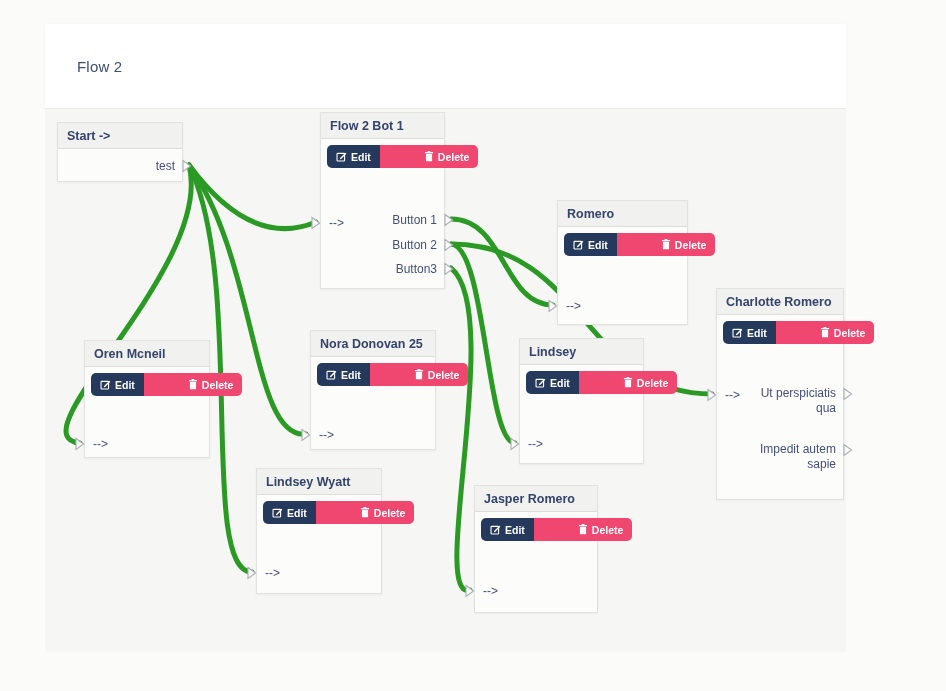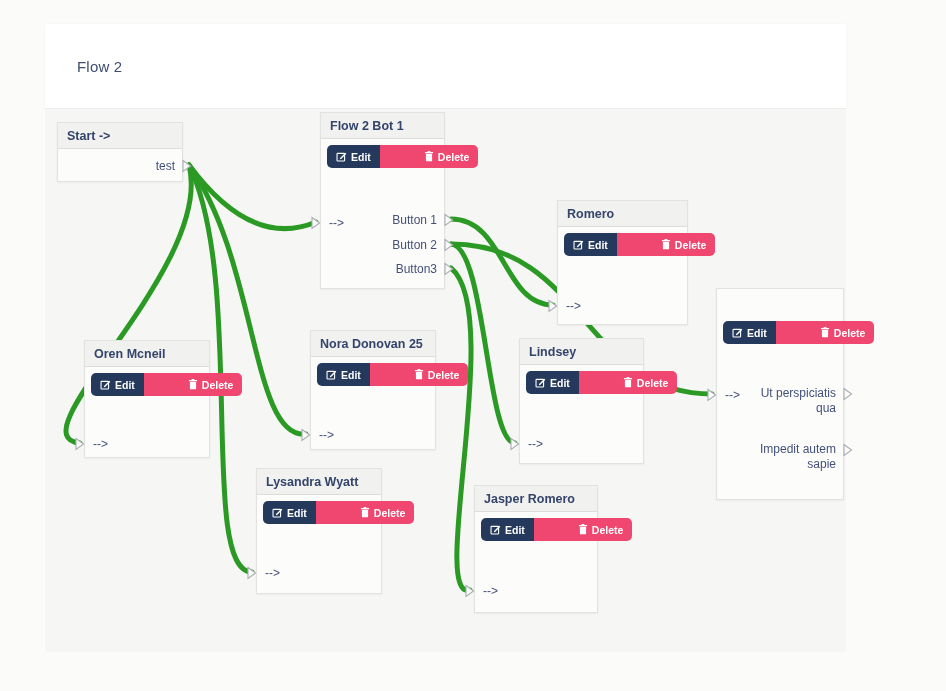--- a/index.html
+++ b/index.html
@@ -152,20 +152,21 @@
             </span>
             <span>Delete</span>
           </button>
         </div>
         <div class="port-row in" style="top: 97px;">--&gt;</div>
         <svg width="10" height="14" class="port-arrow in" style="top: 98px;">
           <path d="M1,1.5 L8.6,7 L1,12.5 Z" fill="#fafaf8" stroke="#a9aeb4" stroke-width="1.1"></path>
         </svg>
       </div>
       <div class="node" style="left: 716px; top: 276px; width: 128px; height: 212px;">
+        <div class="node-header">Charlotte Romero</div>
         <div class="btn-group">
           <button class="btn edit">
             <span>
               <svg width="11" height="11" viewBox="0 0 16 16" fill="none" stroke="#fff" stroke-width="1.6">
                 <rect x="1.5" y="3.5" width="11" height="11" rx="1"></rect>
                 <path d="M6 10 L13.5 2.5 L15 4 L7.5 11.5 L5.5 12 Z" fill="#fff" stroke="none"></path>
               </svg>
             </span>
             <span>Edit</span>
           </button>
@@ -271,21 +272,21 @@
             </span>
             <span>Delete</span>
           </button>
         </div>
         <div class="port-row in" style="top: 97px;">--&gt;</div>
         <svg width="10" height="14" class="port-arrow in" style="top: 98px;">
           <path d="M1,1.5 L8.6,7 L1,12.5 Z" fill="#fafaf8" stroke="#a9aeb4" stroke-width="1.1"></path>
         </svg>
       </div>
       <div class="node" style="left: 256px; top: 456px; width: 126px; height: 126px;">
-        <div class="node-header">Lysandra Wyatt</div>
+        <div class="node-header">Lindsey Wyatt</div>
         <div class="btn-group">
           <button class="btn edit">
             <span>
               <svg width="11" height="11" viewBox="0 0 16 16" fill="none" stroke="#fff" stroke-width="1.6">
                 <rect x="1.5" y="3.5" width="11" height="11" rx="1"></rect>
                 <path d="M6 10 L13.5 2.5 L15 4 L7.5 11.5 L5.5 12 Z" fill="#fff" stroke="none"></path>
               </svg>
             </span>
             <span>Edit</span>
           </button>

